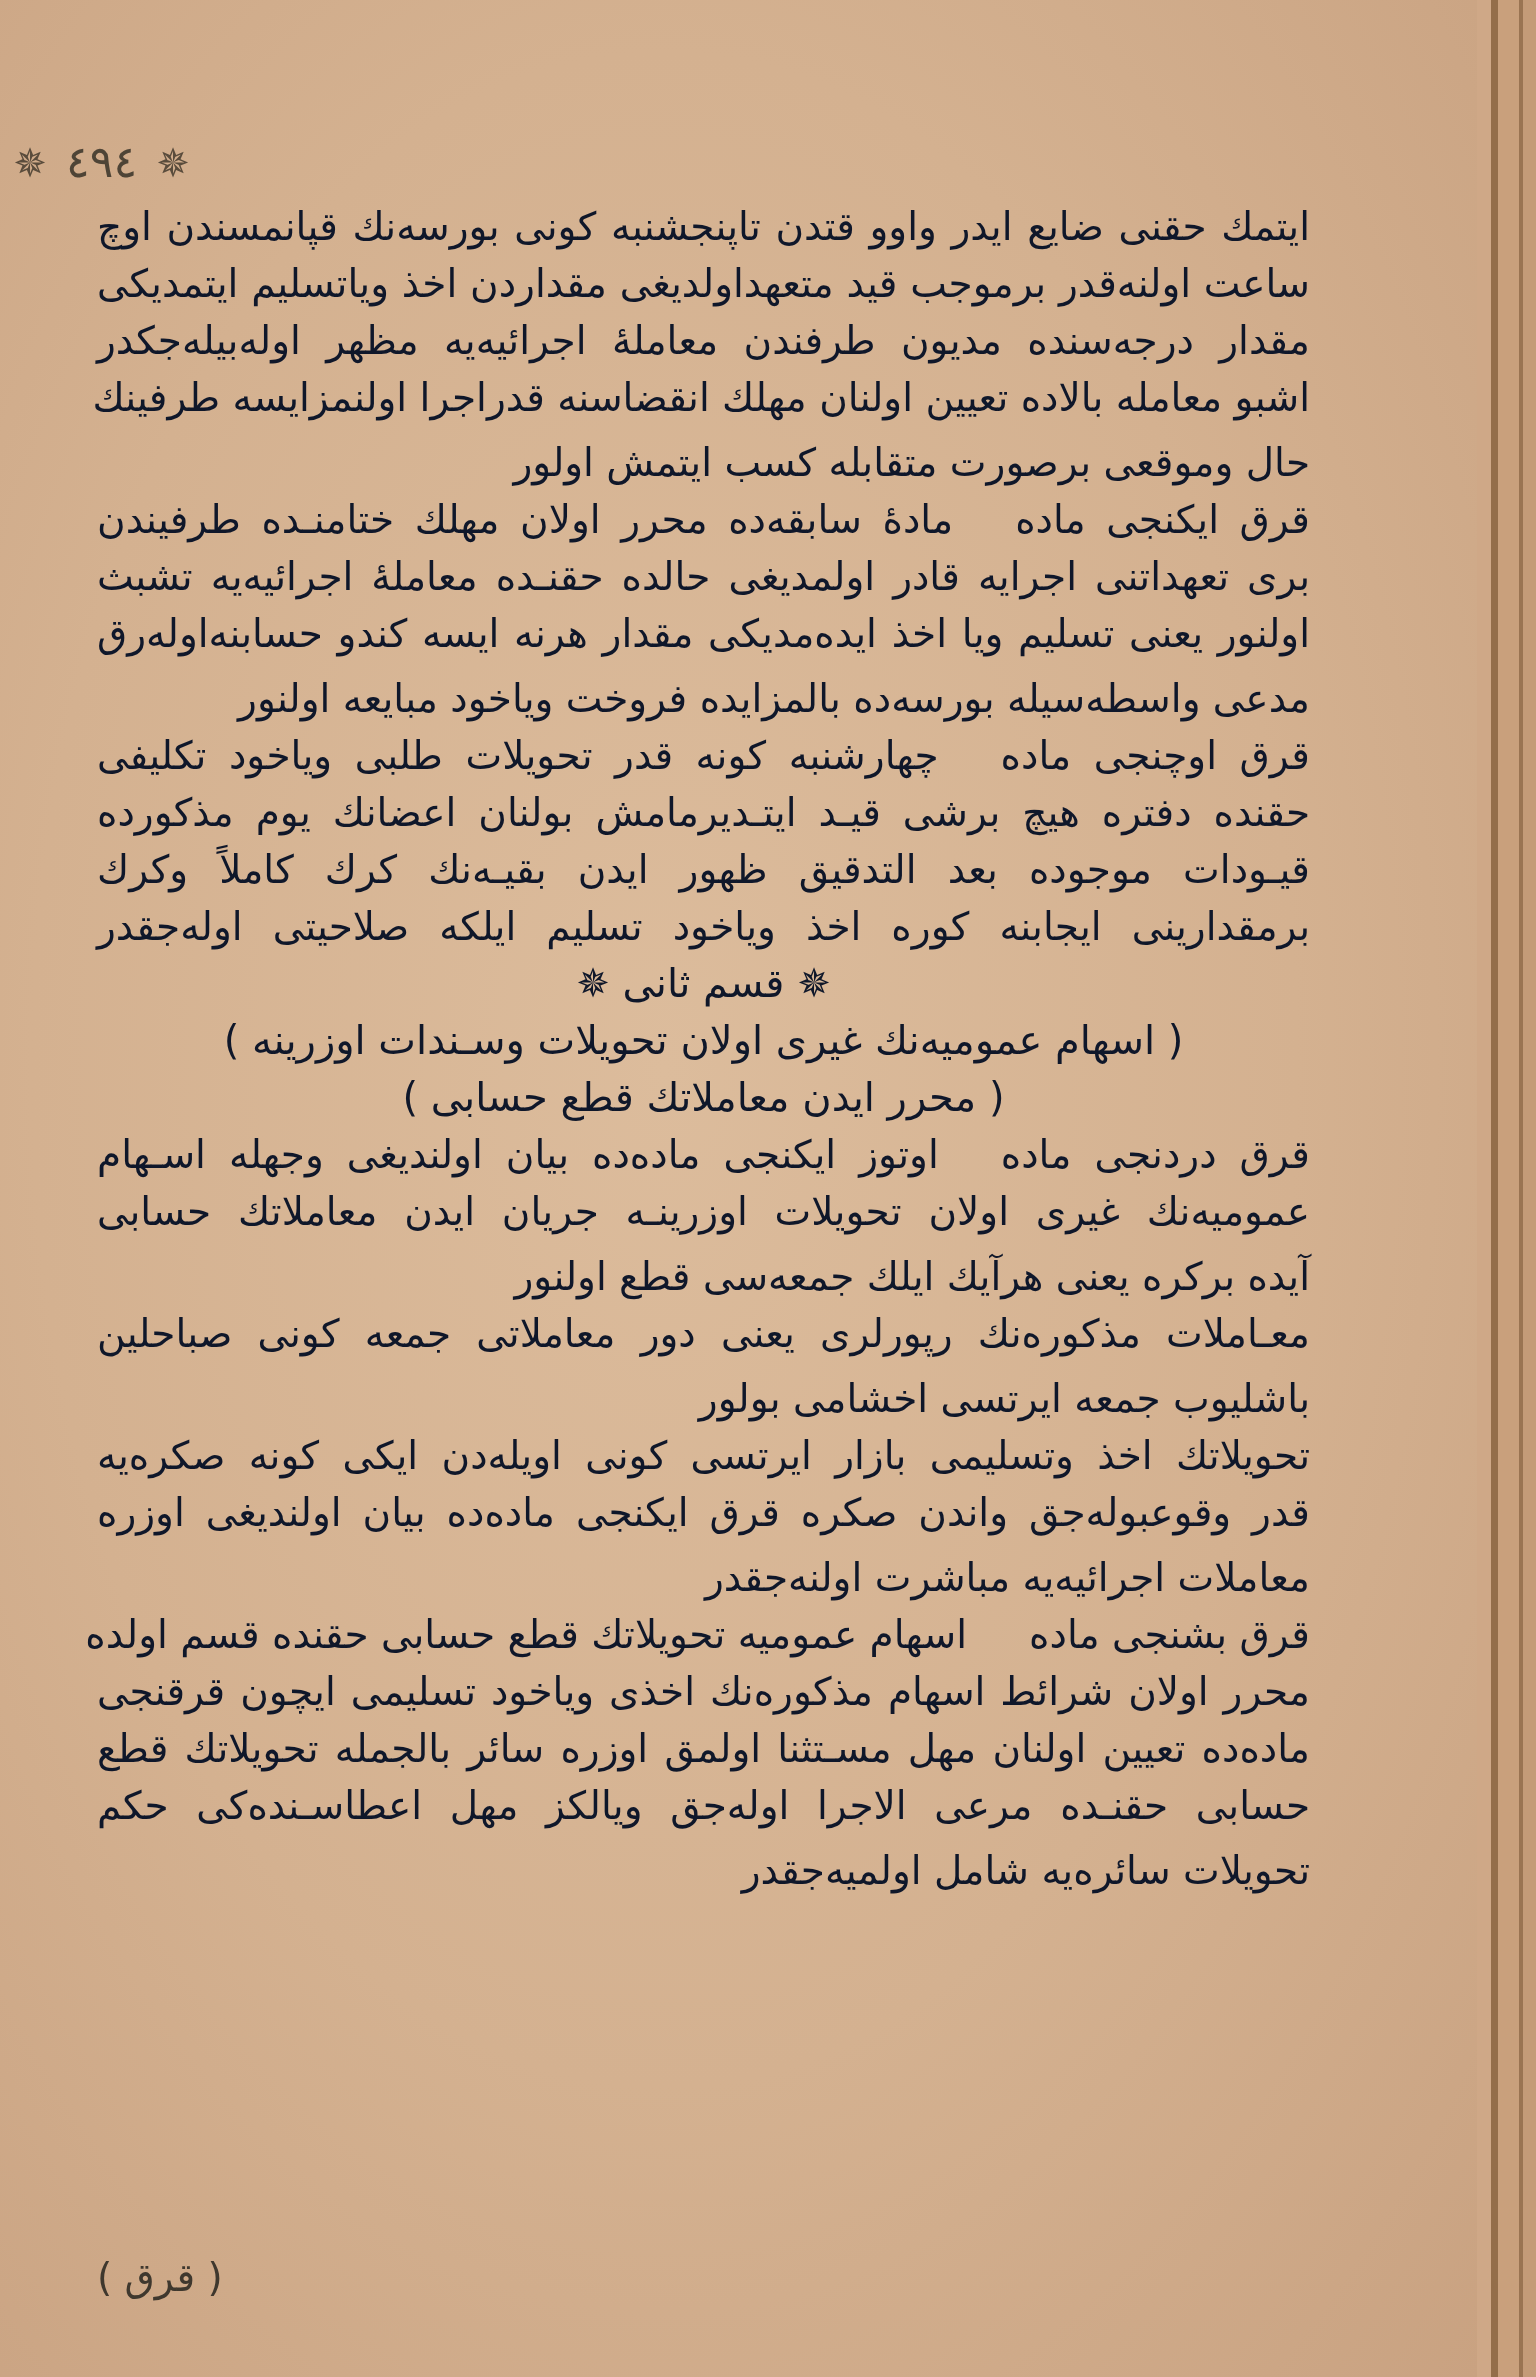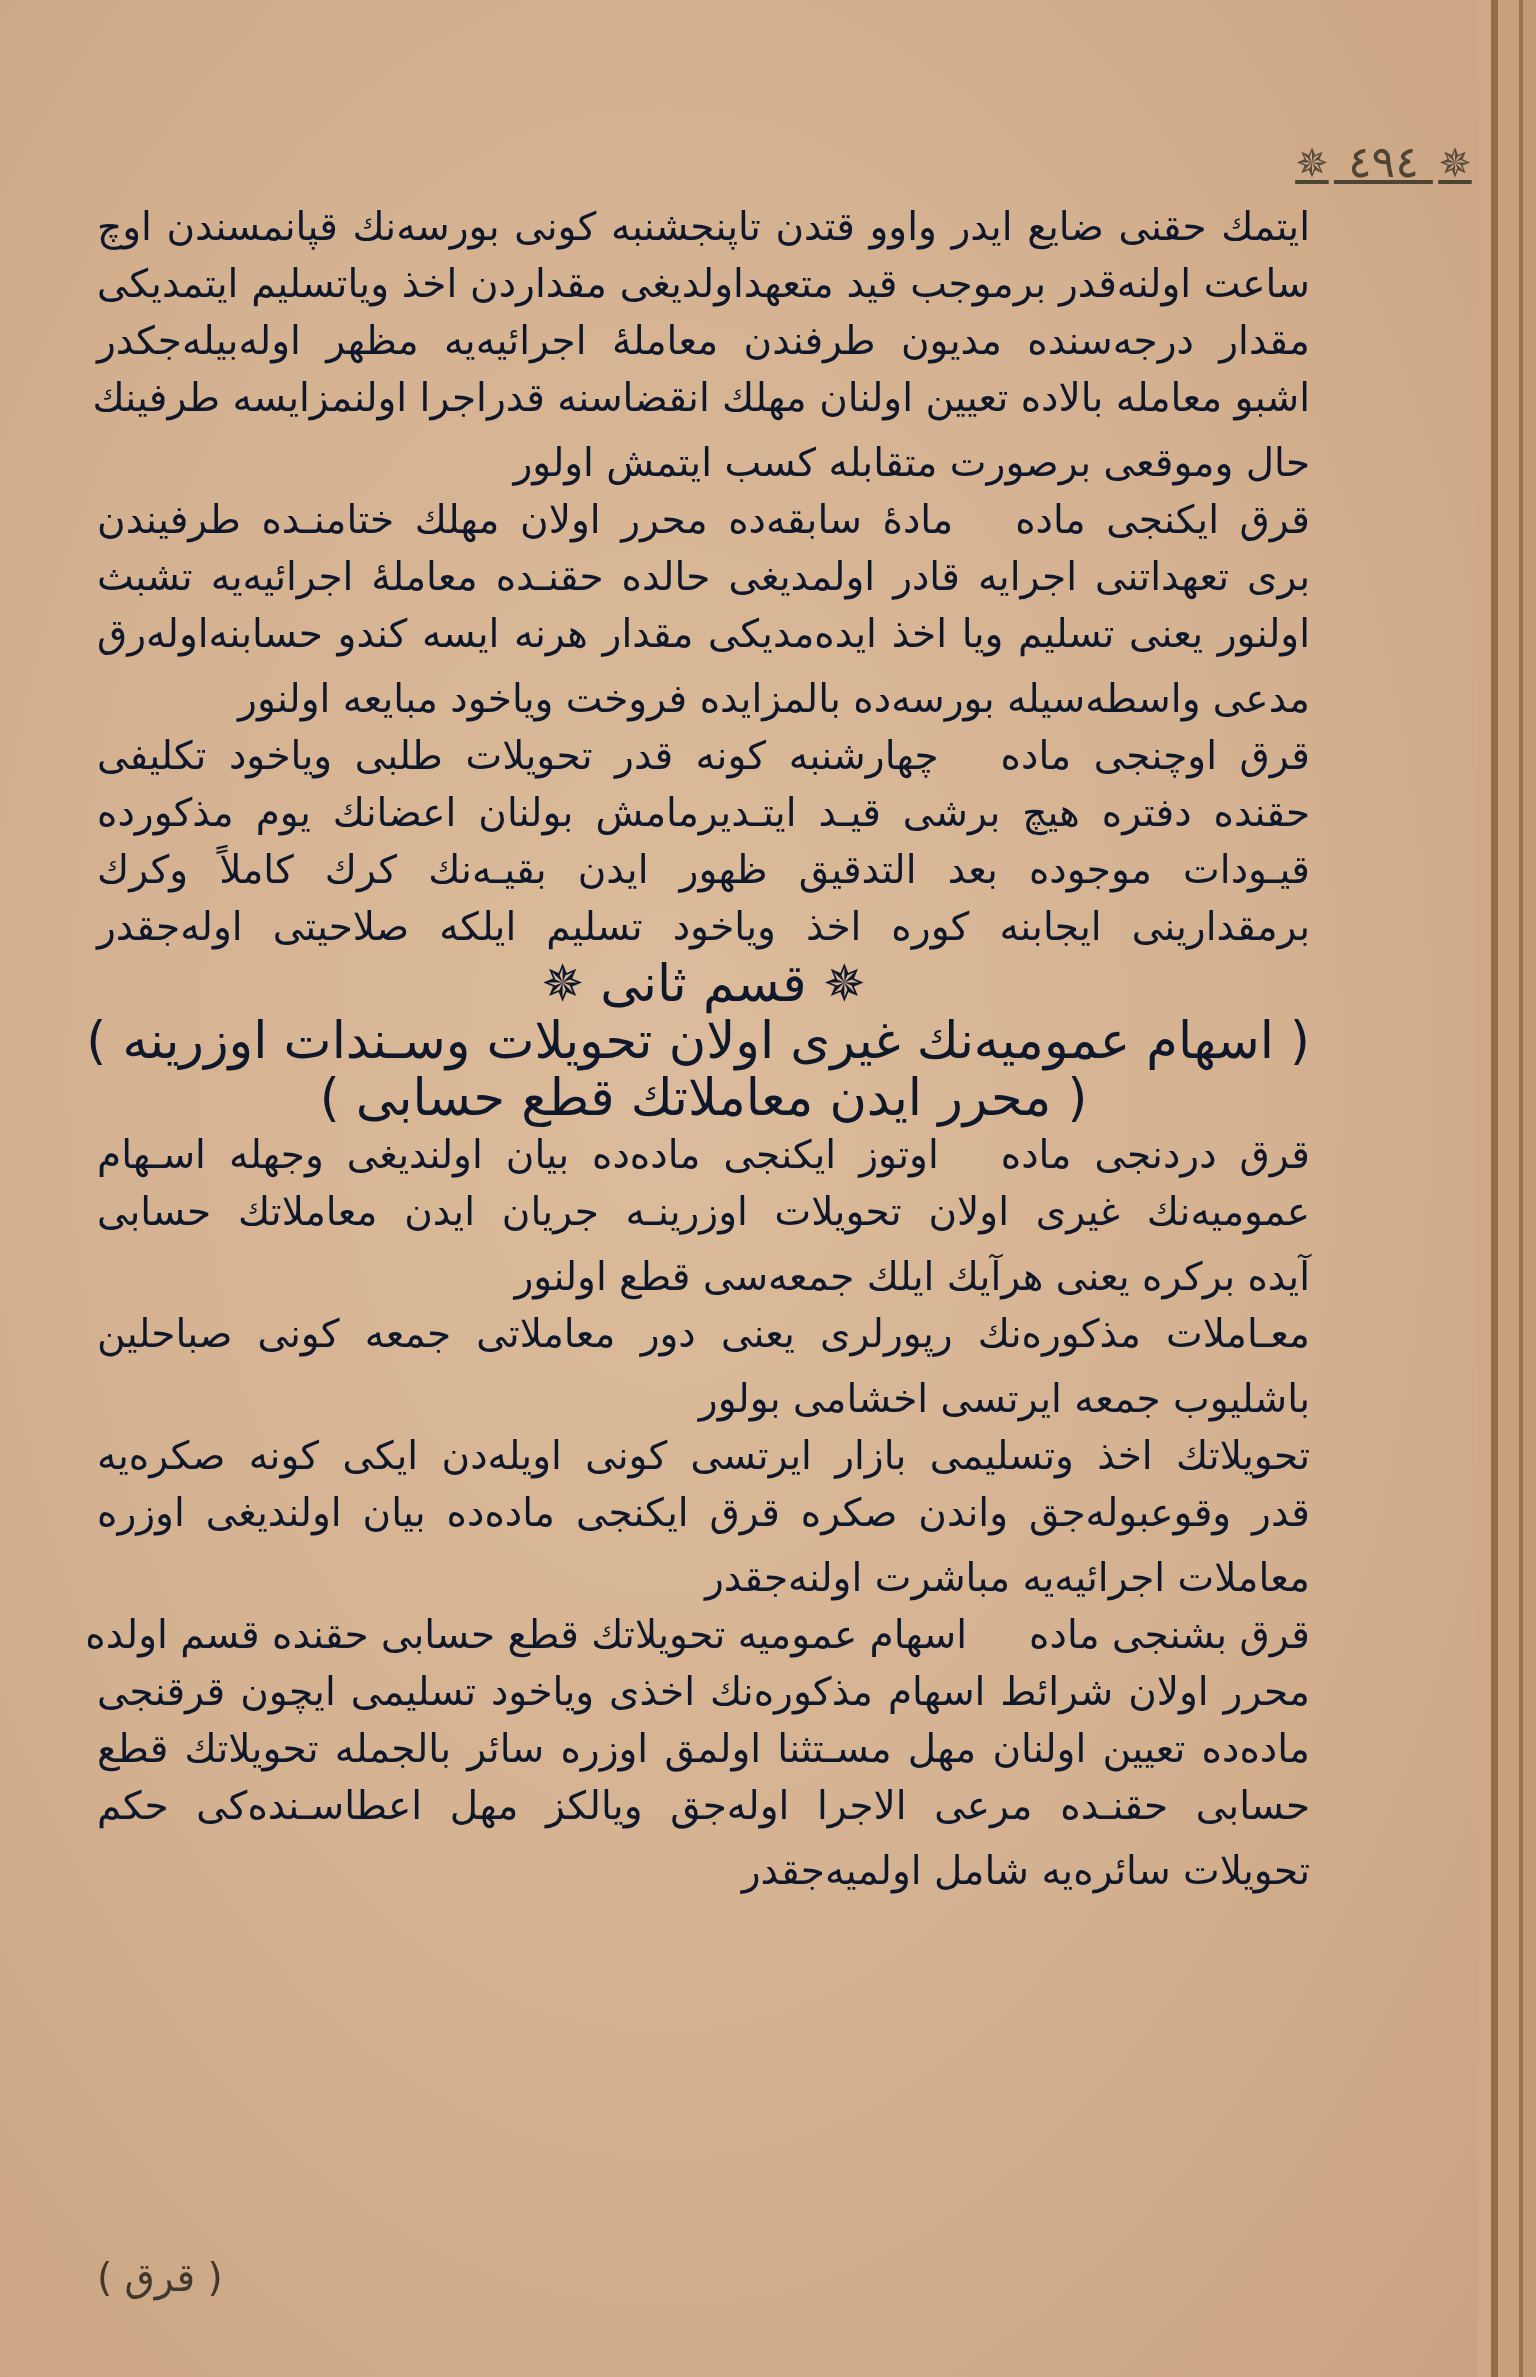--- a/index.html
+++ b/index.html
@@ -14,35 +14,35 @@
     background: radial-gradient(ellipse at 45% 45%, #dcbc9c 0%, #d4b190 55%, #c9a281 100%);
   }
   .edge {
     position:absolute; top:0; height:2377px;
   }
   .edge1 { left:1491px; width:7px; background:#8a6440; opacity:.85; }
   .edge2 { left:1498px; width:21px; background:#c9a07c; }
   .edge3 { left:1519px; width:4.4px; background:#9a7452; }
   .edge4 { left:1523px; width:13px; background:#c49b78; }
   .header {
-    position:absolute; top:136px; left:0; width:1477px; text-align:right;
-    font-size:44px; color:#4e4436; direction:rtl;text-decoration:underline;
+    position:absolute; top:136px; left:8px; width:1477px; text-align:left;
+    font-size:44px; color:#4e4436; direction:rtl;
   }
   .header .orn { color:#5a4c3c; font-size:40px; padding:0 5.3px; }
   .body-text {
     position:absolute; top:198px; left:97px; width:1213px;
     direction:rtl; text-align:justify; color:#0f172a;
     font-family:"DejaVu Sans", sans-serif;
   }
   .line {
     font-size:39px; line-height:57px; height:57px; white-space:nowrap;
     text-align:justify; text-align-last:justify;
   }
   .line.last { text-align-last:right;margin-top:8px; }
-  .line.head-center { text-align:right; text-align-last:center; font-size:51px; }
+  .line.head-center { text-align:right; text-align-last:center; font-size:40px; }
   .gap { display:inline-block; width:62px; }
   .footer {
     position:absolute; top:2215px; left:97px; font-size:39px; color:#3f382e;
     font-family:"DejaVu Sans", sans-serif; direction:rtl;margin-top:40px;
   }
 </style>
 </head>
 <body>
 
 <div class="page"></div>

